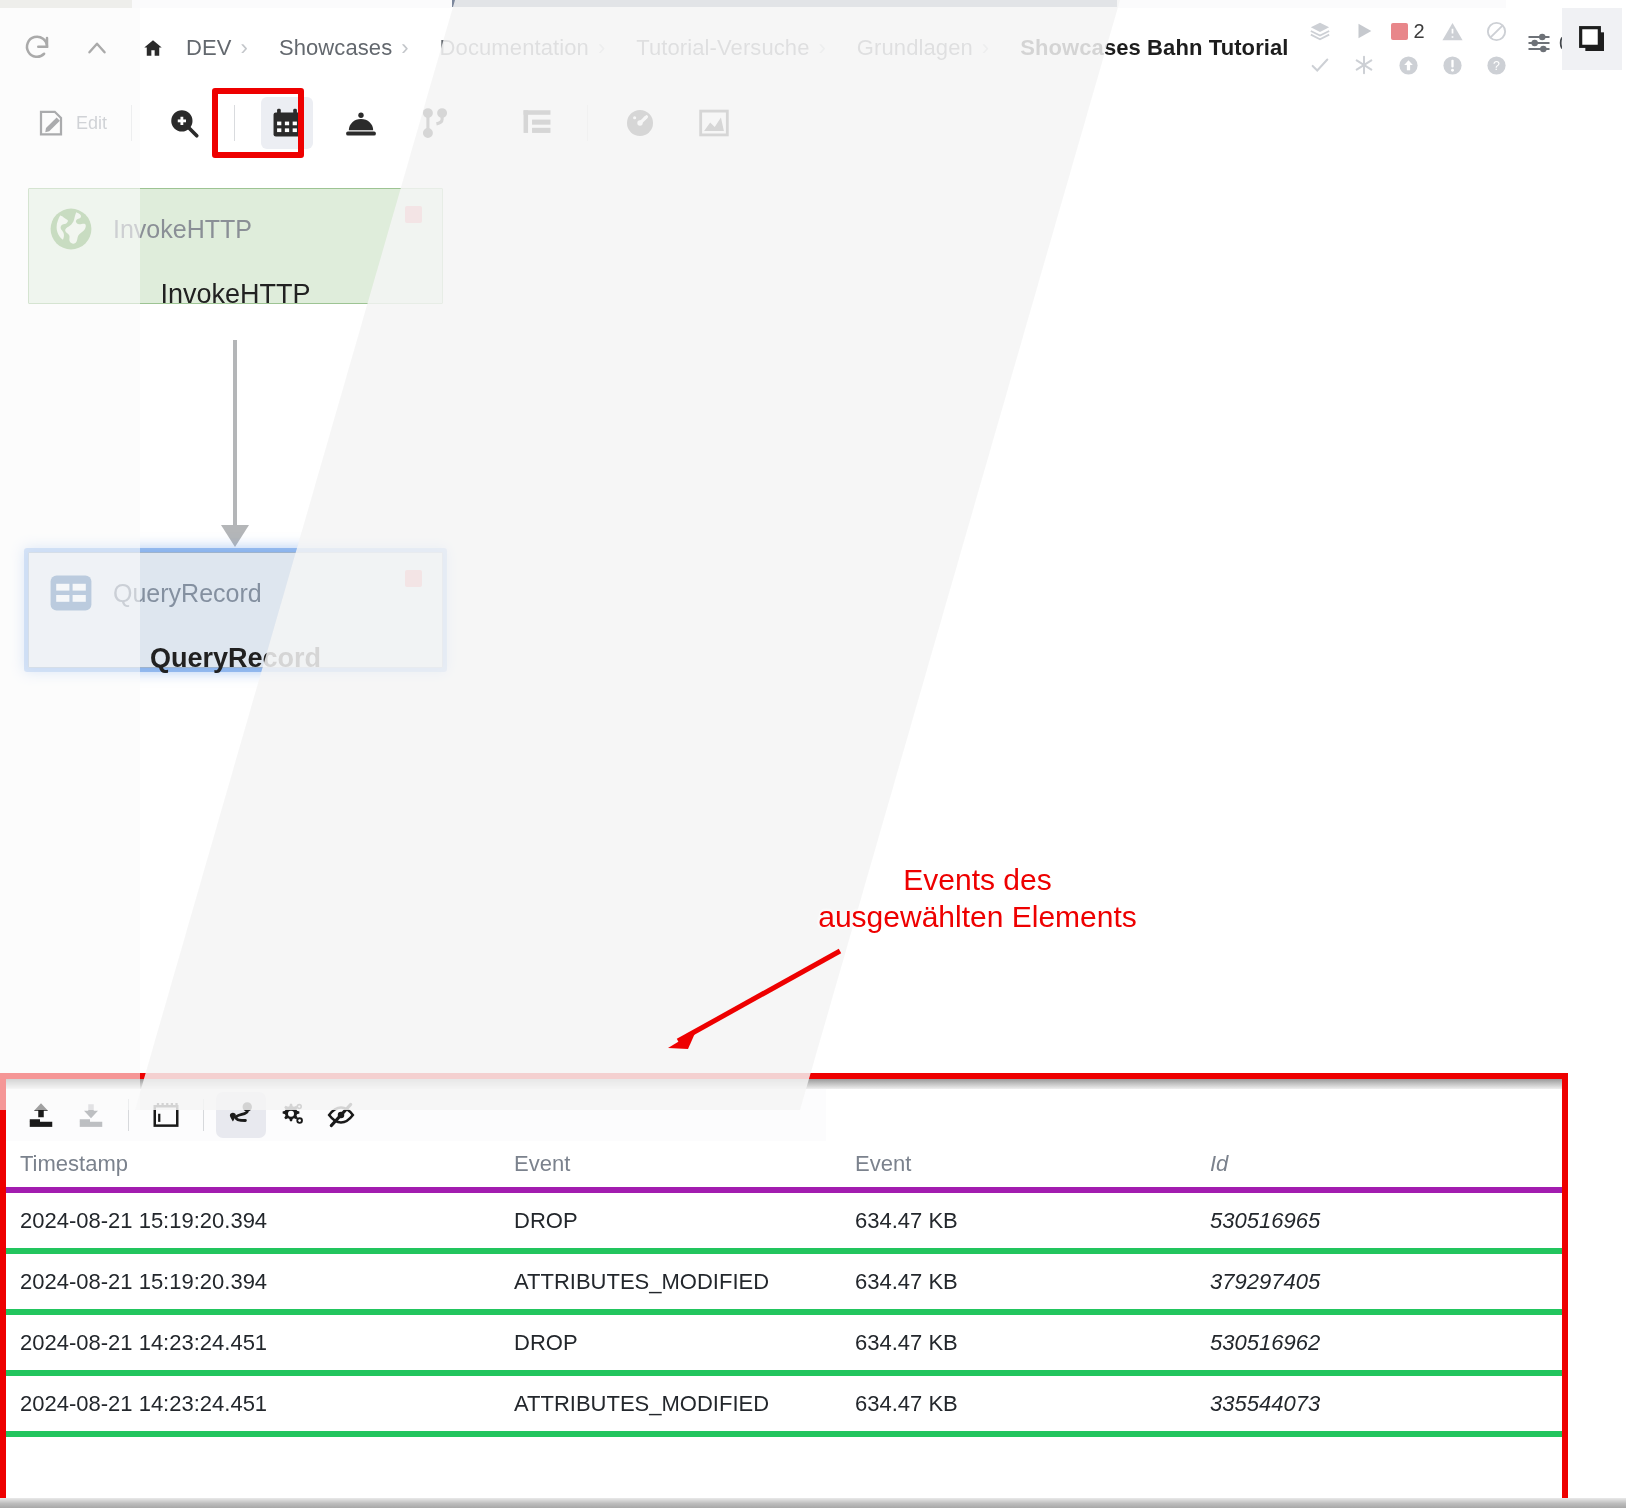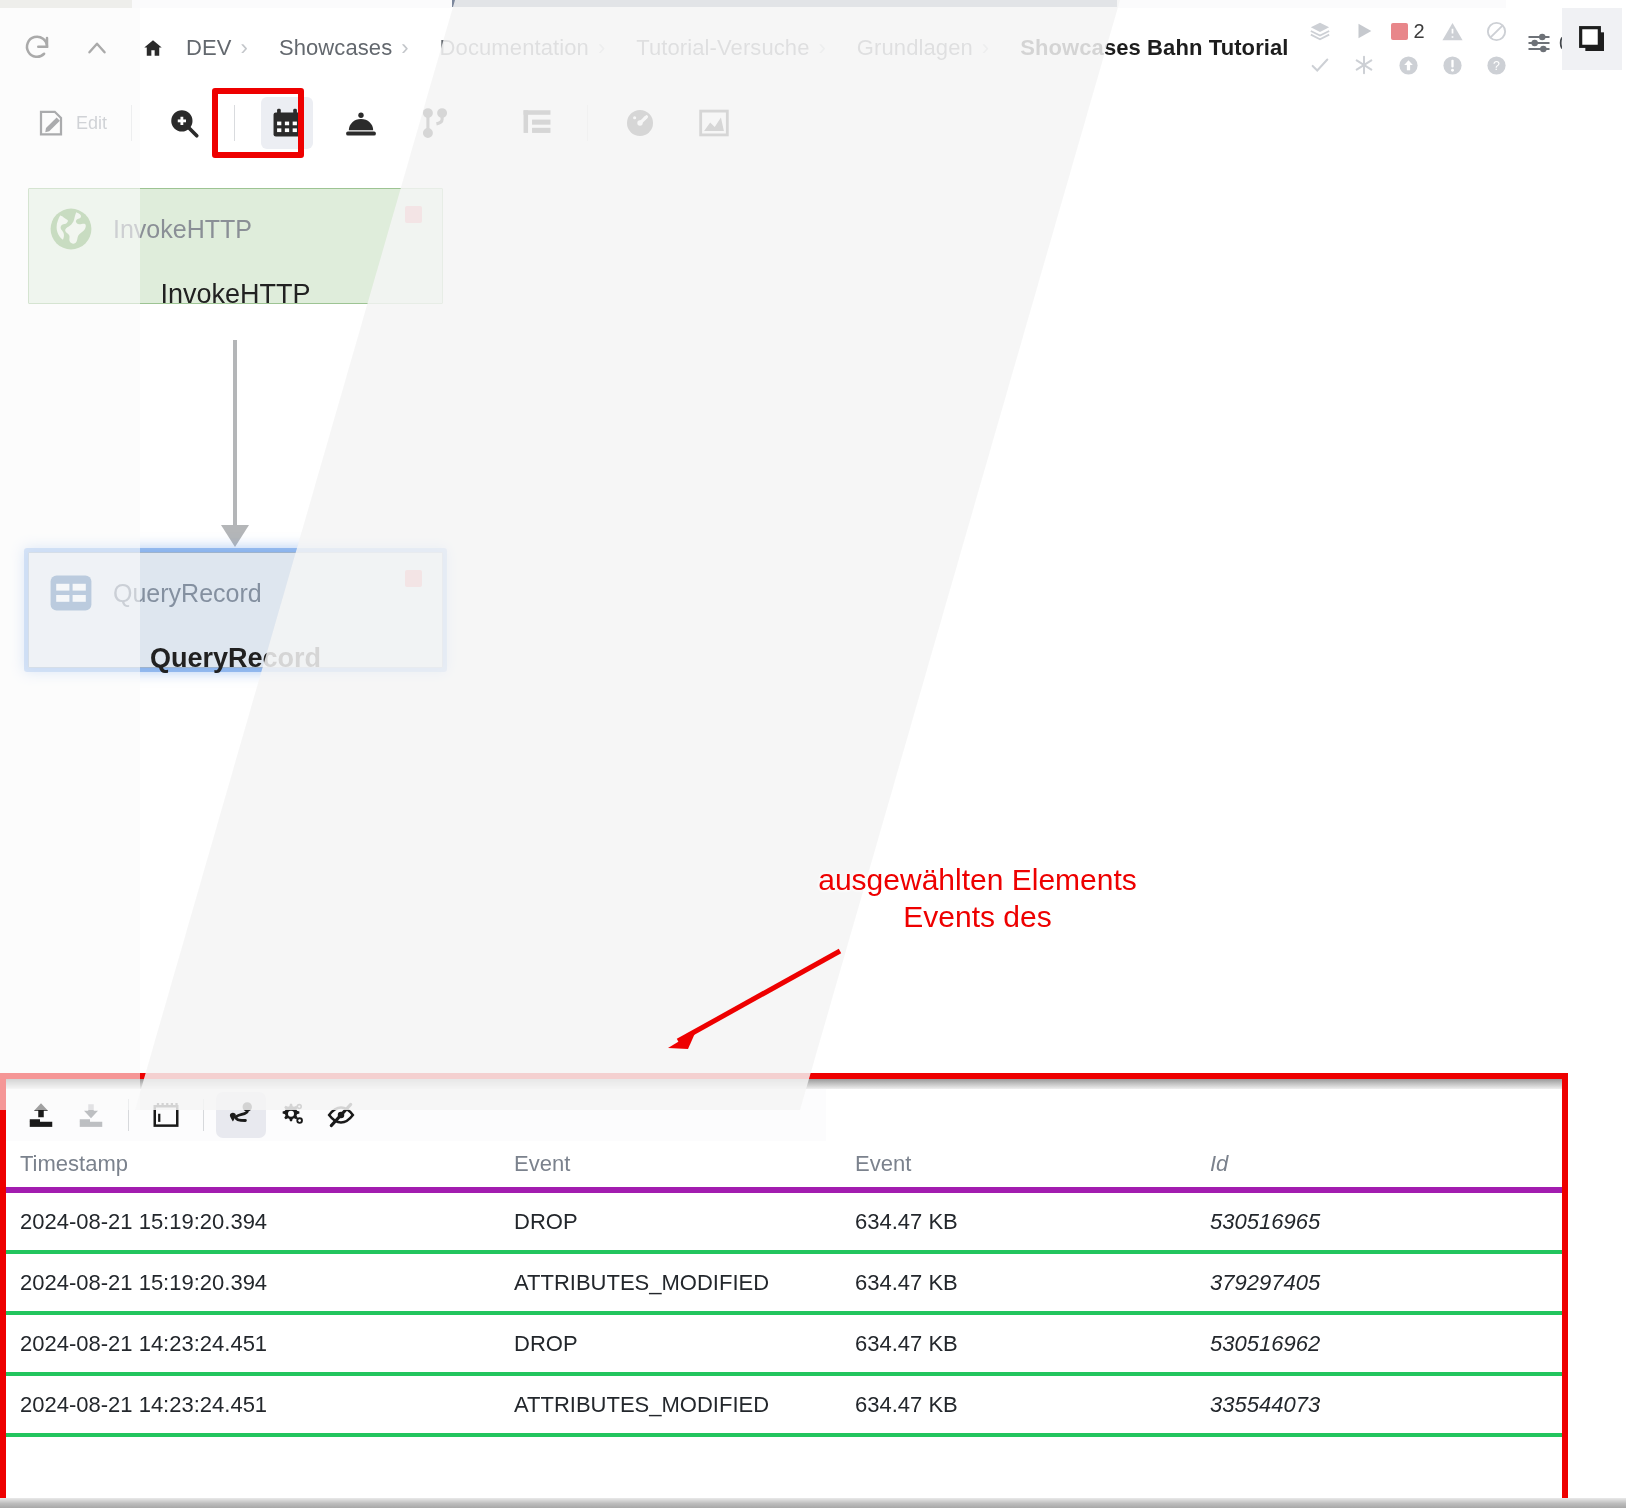--- a/index.html
+++ b/index.html
@@ -128,21 +128,21 @@
   .ev-btn.active { background:#e8e9ef; border-radius:7px; }
   .ev-sep { width:1px; height:32px; background:#d7d9dc; margin:0 12px; }
 
   .ev-table { position:absolute; top:62px; left:0; width:1556px; }
   .ev-head {
     display:flex; height:52px; align-items:center; color:#7b828d; font-size:22px;
     border-bottom:6px solid #a21caf;
   }
   .ev-row {
     display:flex; height:61px; align-items:center; color:#23272c; font-size:22px;
-    border-bottom:4px solid #22c55e;
+    border-bottom:6px solid #22c55e;
   }
   .c-ts   { width:508px; padding-left:14px; }
   .c-ev   { width:341px; }
   .c-size { width:355px; }
   .c-id   { width:330px;font-style:italic; }
   .ev-blank { height:56px; }
   .page-bottom-strip {
     position:absolute; left:0; bottom:0; width:1626px; height:10px;
     background:linear-gradient(to bottom,#e9e9e9,#bdbdbd 55%,#a8a8a8);
     z-index:80;
@@ -395,22 +395,22 @@
       <div class="proc-label">QueryRecord</div>
     </div>
   </div>
 
   <svg class="diag-shade" viewBox="0 0 1626 1508" preserveAspectRatio="none">
     <polygon points="455,0 1120,0 800,1110 135,1110" fill="#f4f4f5" opacity="0.85"></polygon>
     <polygon points="0,0 140,0 140,1110 0,1110" fill="#fafafa" opacity="0.6"></polygon>
   </svg>
 
   <div class="annot-text">
+    <div>Events des</div>
     <div>ausgewählten Elements</div>
-    <div>Events des</div>
   </div>
   <svg class="annot-arrow" viewBox="0 0 200 110">
     <line x1="190" y1="6" x2="28" y2="96" stroke="#ee0000" stroke-width="5"></line>
     <polygon points="18,103 46,86 38,104" fill="#ee0000"></polygon>
   </svg>
 
   <div class="events-panel">
     <div class="panel-inner">
       <div class="panel-top-scroll"></div>
 

